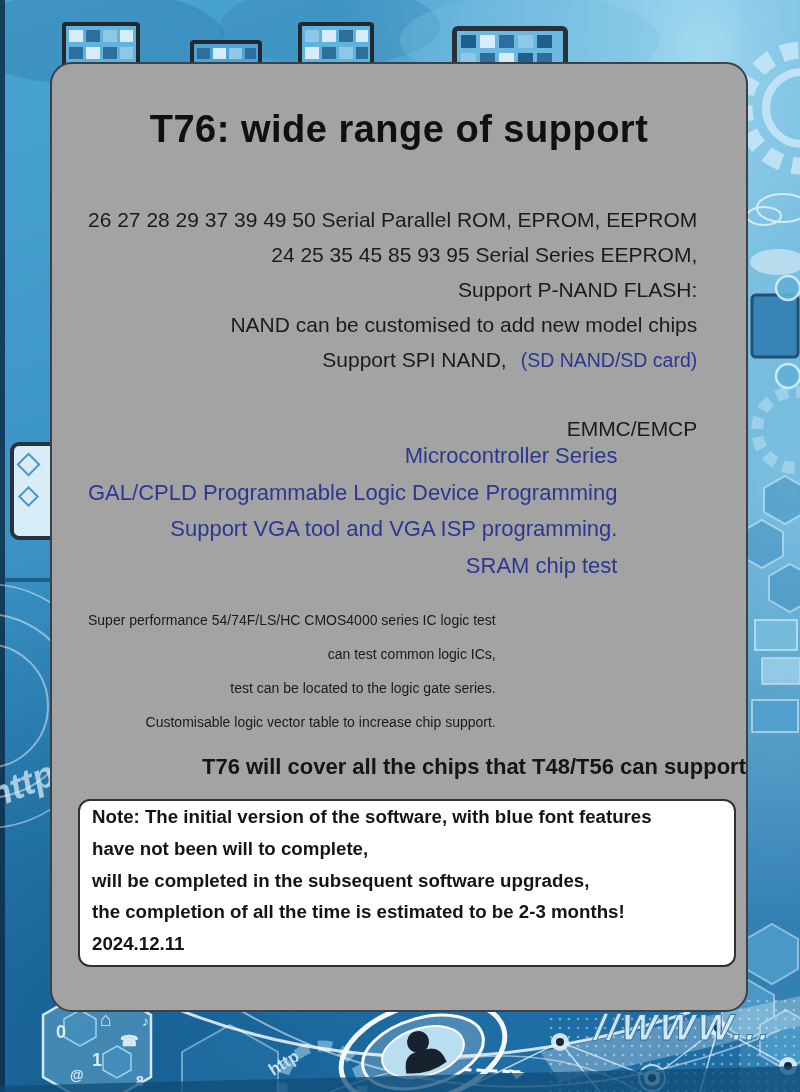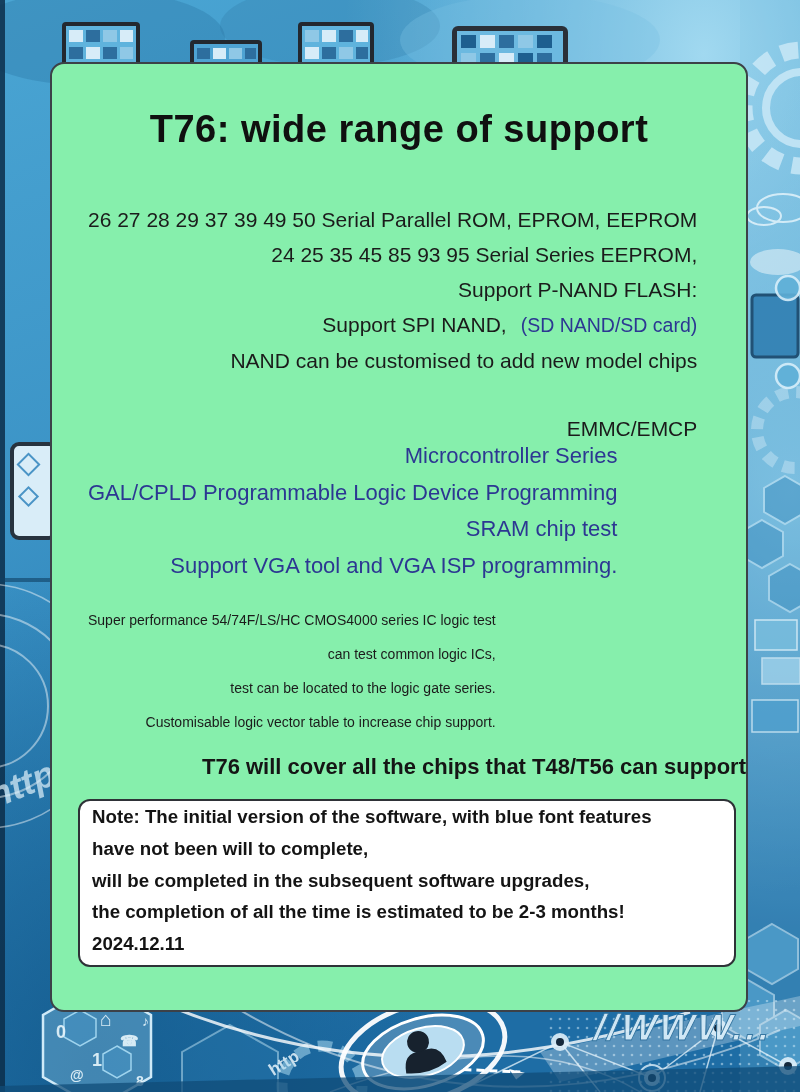--- a/index.html
+++ b/index.html
@@ -7,23 +7,23 @@
     width:800px; height:1092px; position:relative; overflow:hidden;
     font-family:"Liberation Sans", sans-serif;
     background:#2f87bb;
   }
   .bg { position:absolute; left:0; top:0; width:800px; height:1092px; }
   .bg svg { display:block; font-family:"Liberation Sans", sans-serif; }
 
   .card {
     position:absolute; left:50px; top:62px; width:698px; height:950px;
     box-sizing:border-box;
-    background:#86efac;
+    background:#a3a3a3;
     border:2px solid #3c4148;
-    border-radius:14px;
+    border-radius:22px;
   }
   .title {
     position:absolute; top:44px; left:0; width:100%; margin:0;
     text-align:center; font-size:38px; font-weight:700; color:#101010;
     letter-spacing:0.5px;
   }
   .block { position:absolute; left:36px; font-weight:400; white-space:nowrap;text-align:right; }
   .mem   { top:138px; font-size:21px; line-height:35px; color:#1b1b1b; }
   .emmc  { padding-left:5px;margin-top:33px; }
   .blue-inline { color:#2c3792; font-size:19.5px; margin-left:14px; }
@@ -234,32 +234,32 @@
 </svg>
 </div>
 
 <div class="card">
   <h1 class="title">T76: wide range of support</h1>
 
   <div class="block mem">
     <div>26 27 28 29 37 39 49 50 Serial Parallel ROM, EPROM, EEPROM</div>
     <div>24 25 35 45 85 93 95 Serial Series EEPROM,</div>
     <div>Support P-NAND FLASH:</div>
+    <div>NAND can be customised to add new model chips</div>
     <div>
       <span>Support SPI NAND,</span><span class="blue-inline">(SD NAND/SD card)</span>
     </div>
-    <div>NAND can be customised to add new model chips</div>
     <div class="emmc">EMMC/EMCP</div>
   </div>
 
   <div class="block feat-blue">
     <div>Microcontroller Series</div>
     <div>GAL/CPLD Programmable Logic Device Programming</div>
+    <div>Support VGA tool and VGA ISP programming.</div>
     <div>SRAM chip test</div>
-    <div>Support VGA tool and VGA ISP programming.</div>
   </div>
 
   <div class="block logic">
     <div>Super performance 54/74F/LS/HC CMOS4000 series IC logic test</div>
     <div>can test common logic ICs,</div>
     <div>test can be located to the logic gate series.</div>
     <div>Customisable logic vector table to increase chip support.</div>
   </div>
 
   <div class="coverage">T76 will cover all the chips that T48/T56 can support</div>

